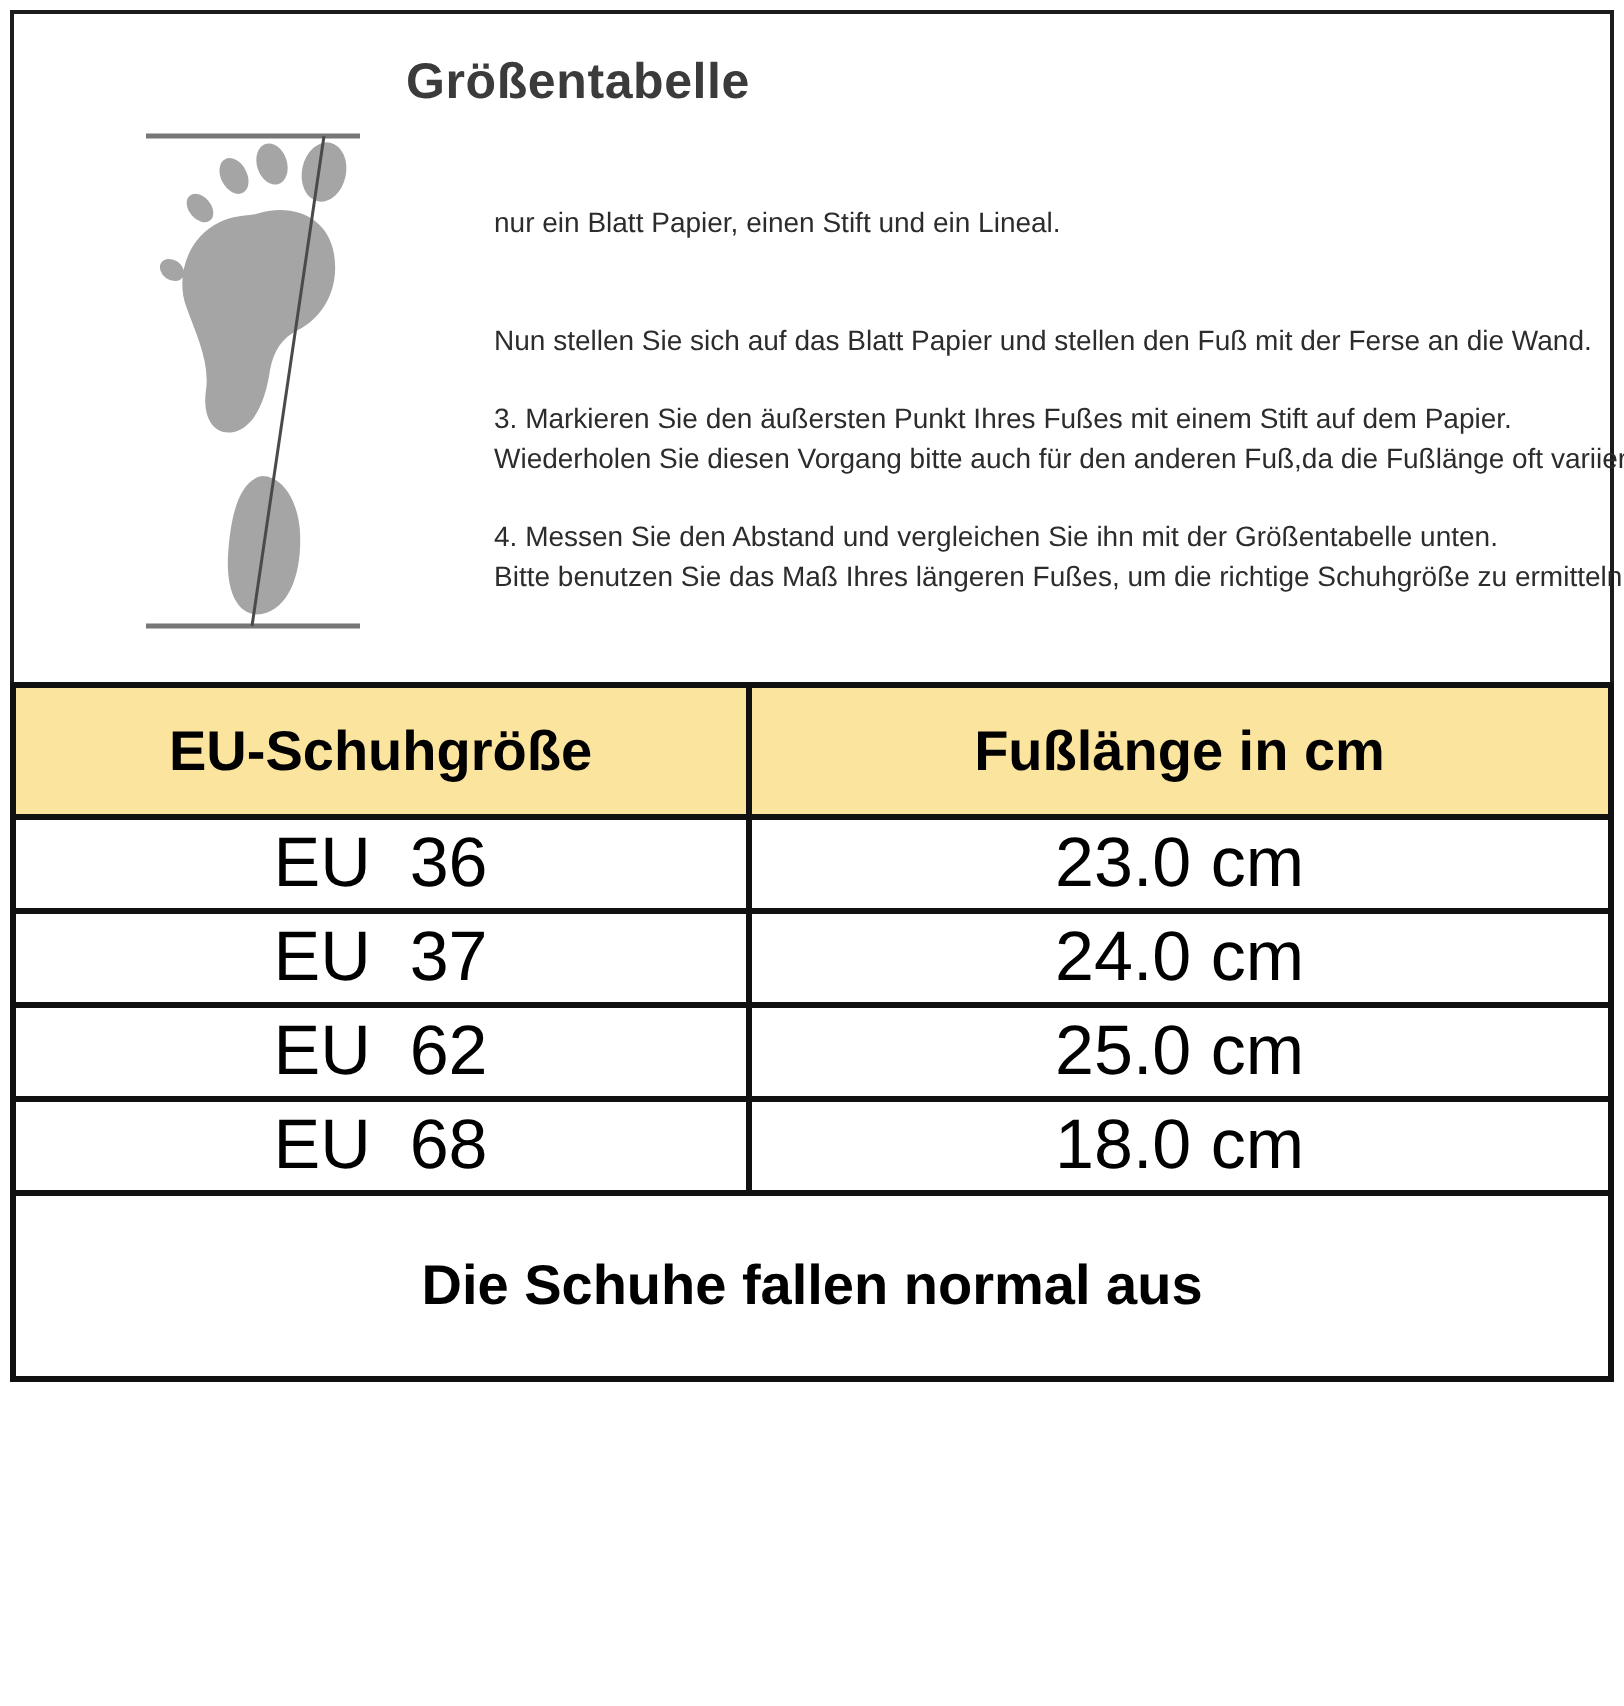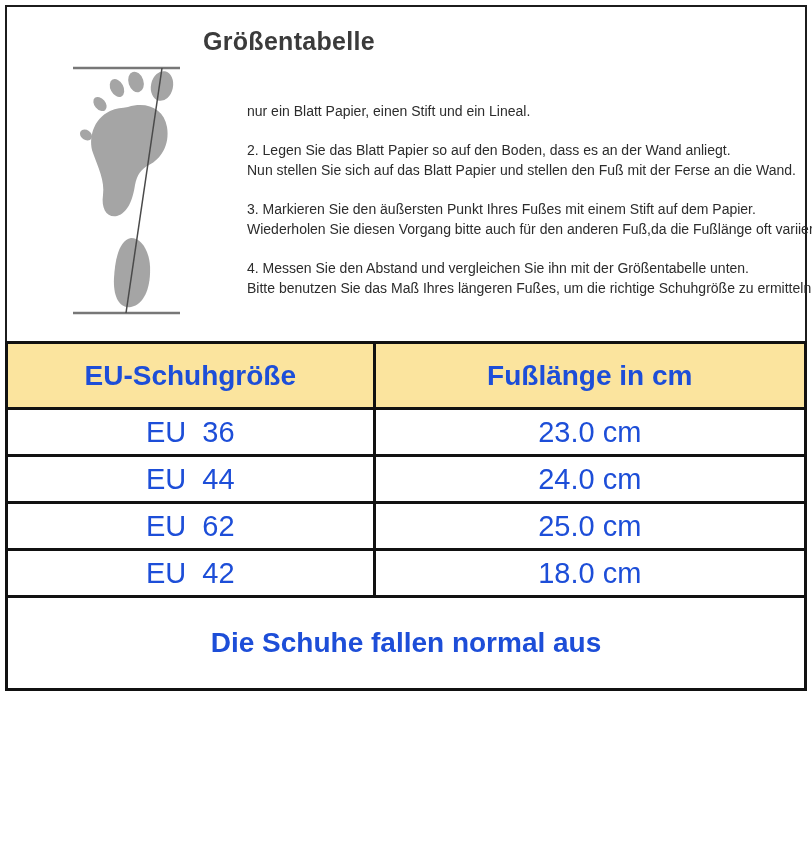--- a/index.html
+++ b/index.html
@@ -64,32 +64,32 @@
     width: 802px;
     border-collapse: collapse;
     table-layout: fixed;
     background: #ffffff;
   }
   .size-table th,
   .size-table td {
     border: 3px solid #111111;
     text-align: center;
     vertical-align: middle;
-    color: #1d4ed8;
+    color: #000000;
     padding: 0;
   }
   .size-table th {
     height: 63px;
     font-size: 28px;
     font-weight: bold;
     background: #fbe49e;
   }
   .size-table td {
     height: 44px;
-    font-size: 29px;
+    font-size: 35px;
     font-weight: normal;
     white-space: pre;
   }
   .size-table td.note-cell {
     height: 90px;
     font-size: 28px;
     font-weight: bold;
     text-align: center;
   }
   .col-size  { width: 46%; }
@@ -140,21 +140,21 @@
                    C 50,203 54,183 66,181 Z"></path>
         </g>
 
         <line x1="97" y1="11" x2="61" y2="256" stroke="#4a4a4a" stroke-width="1.5"></line>
       </svg>
     </div>
 
     <div class="steps">
       <p><br>
          <span>nur ein Blatt Papier, einen Stift und ein Lineal.</span></p>
-      <p><span>2. Legen Sie das Blatt Papier so auf den Boden, dass es an der Wand anliegt.</span><br>
+      <p><br>
          <span>Nun stellen Sie sich auf das Blatt Papier und stellen den Fuß mit der Ferse an die Wand.</span></p>
       <p><span>3. Markieren Sie den äußersten Punkt Ihres Fußes mit einem Stift auf dem Papier.</span><br>
          <span>Wiederholen Sie diesen Vorgang bitte auch für den anderen Fuß,da die Fußlänge oft variiert.</span></p>
       <p><span>4. Messen Sie den Abstand und vergleichen Sie ihn mit der Größentabelle unten.</span><br>
          <span>Bitte benutzen Sie das Maß Ihres längeren Fußes, um die richtige Schuhgröße zu ermitteln.</span></p>
     </div>
   </div>
 
   <table class="size-table">
     <colgroup>
@@ -166,29 +166,29 @@
         <th>EU-Schuhgröße</th>
         <th>Fußlänge in cm</th>
       </tr>
     </thead>
     <tbody>
       <tr>
         <td>EU  36</td>
         <td>23.0 cm</td>
       </tr>
       <tr>
-        <td>EU  44</td>
+        <td>EU  37</td>
         <td>24.0 cm</td>
       </tr>
       <tr>
         <td>EU  62</td>
         <td>25.0 cm</td>
       </tr>
       <tr>
-        <td>EU  42</td>
+        <td>EU  68</td>
         <td>18.0 cm</td>
       </tr>
       <tr>
         <td class="note-cell" colspan="2">Die Schuhe fallen normal aus</td>
       </tr>
     </tbody>
   </table>
 
 </div>
 

